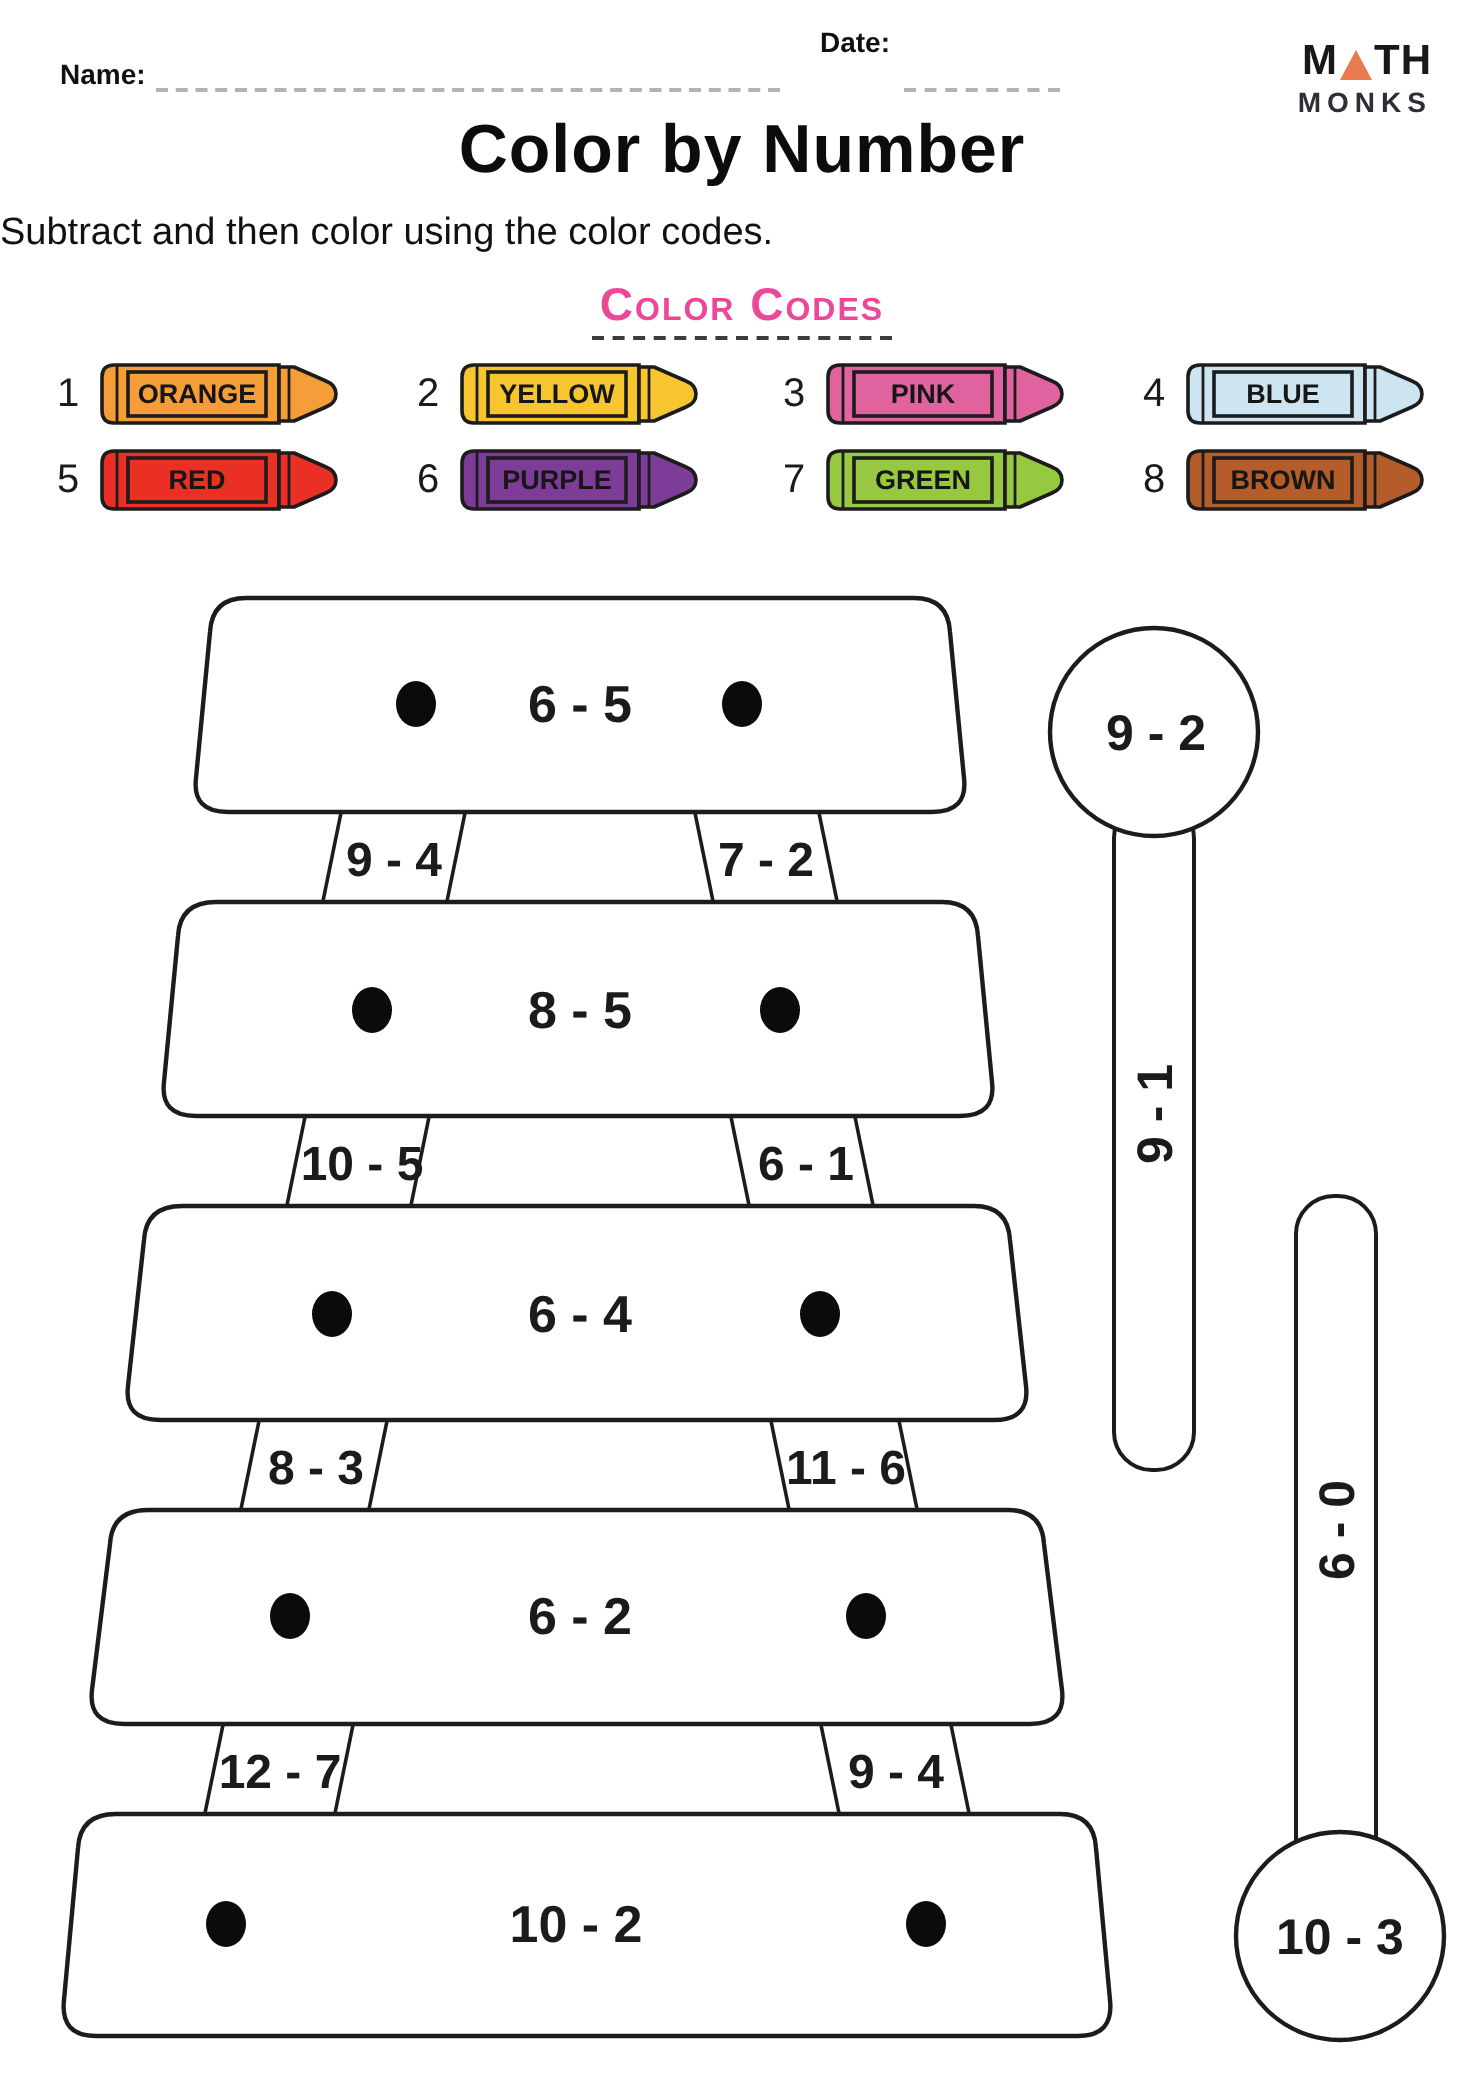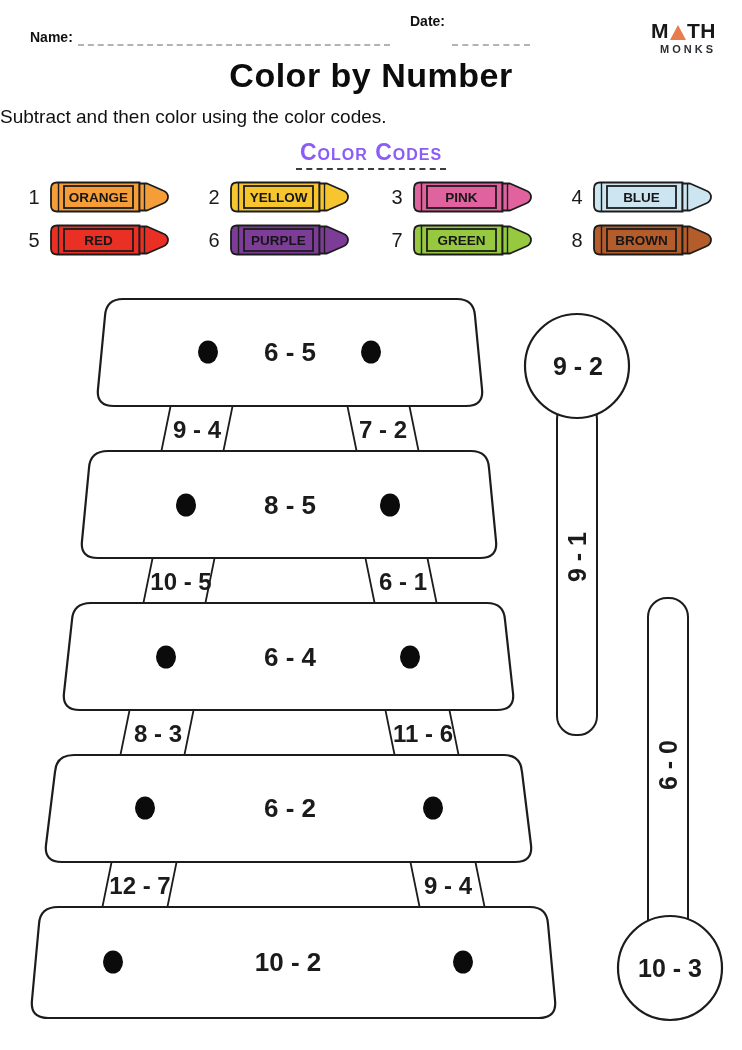--- a/index.html
+++ b/index.html
@@ -14,27 +14,27 @@
   .abs{position:absolute;}
 
   
   .hdr-label{font-size:14px;font-weight:700;color:#111;}
   .dash-line{border-bottom:2px dashed #b3b3b3;height:0;}
   .logo{right:26px;top:20px;text-align:right;}
   .logo-top{display:flex;align-items:flex-end;justify-content:flex-end;
     font-size:21px;font-weight:800;letter-spacing:.5px;color:#17181a;line-height:1;}
   .logo-tri{width:0;height:0;border-left:8px solid transparent;border-right:8px solid transparent;
     border-bottom:15px solid #e87c4e;margin:0 1px 1px 1px;}
-  .logo-bottom{font-size:11px;font-weight:700;letter-spacing:3px;color:#2c3036;margin-top:2px;}
+  .logo-bottom{font-size:14px;font-weight:700;letter-spacing:3px;color:#2c3036;margin-top:2px;}
 
   .title{left:0;right:0;top:56px;text-align:center;font-size:34px;font-weight:800;color:#0c0c0c;letter-spacing:.5px;}
   .subtitle{left:0;right:0;top:106px;text-align:left;font-size:19px;font-weight:500;color:#111;}
 
   .codes-head{left:0;right:0;top:139px;text-align:center;font-size:23px;font-weight:700;
-    font-variant:small-caps;letter-spacing:1px;color:#8b5cf6;}
+    font-variant:small-caps;letter-spacing:1px;color:#ec4899;}
   .codes-underline{left:296px;top:168px;width:150px;border-bottom:2px dashed #3c3c3c;height:0;}
 
   .crayon-group{display:flex;align-items:center;gap:7px;height:32px;}
   .crayon-num{font-size:20px;font-weight:400;color:#1b1b1b;width:16px;text-align:center;line-height:32px;}
   .crayon-svg{display:block;}
   svg text{font-family:"Liberation Sans", sans-serif;}
   .crayon-label-text{font-size:13.5px;font-weight:600;fill:#161616;}
 
   
   .bar-text{font-size:26px;font-weight:600;fill:#1b1b1b;}

